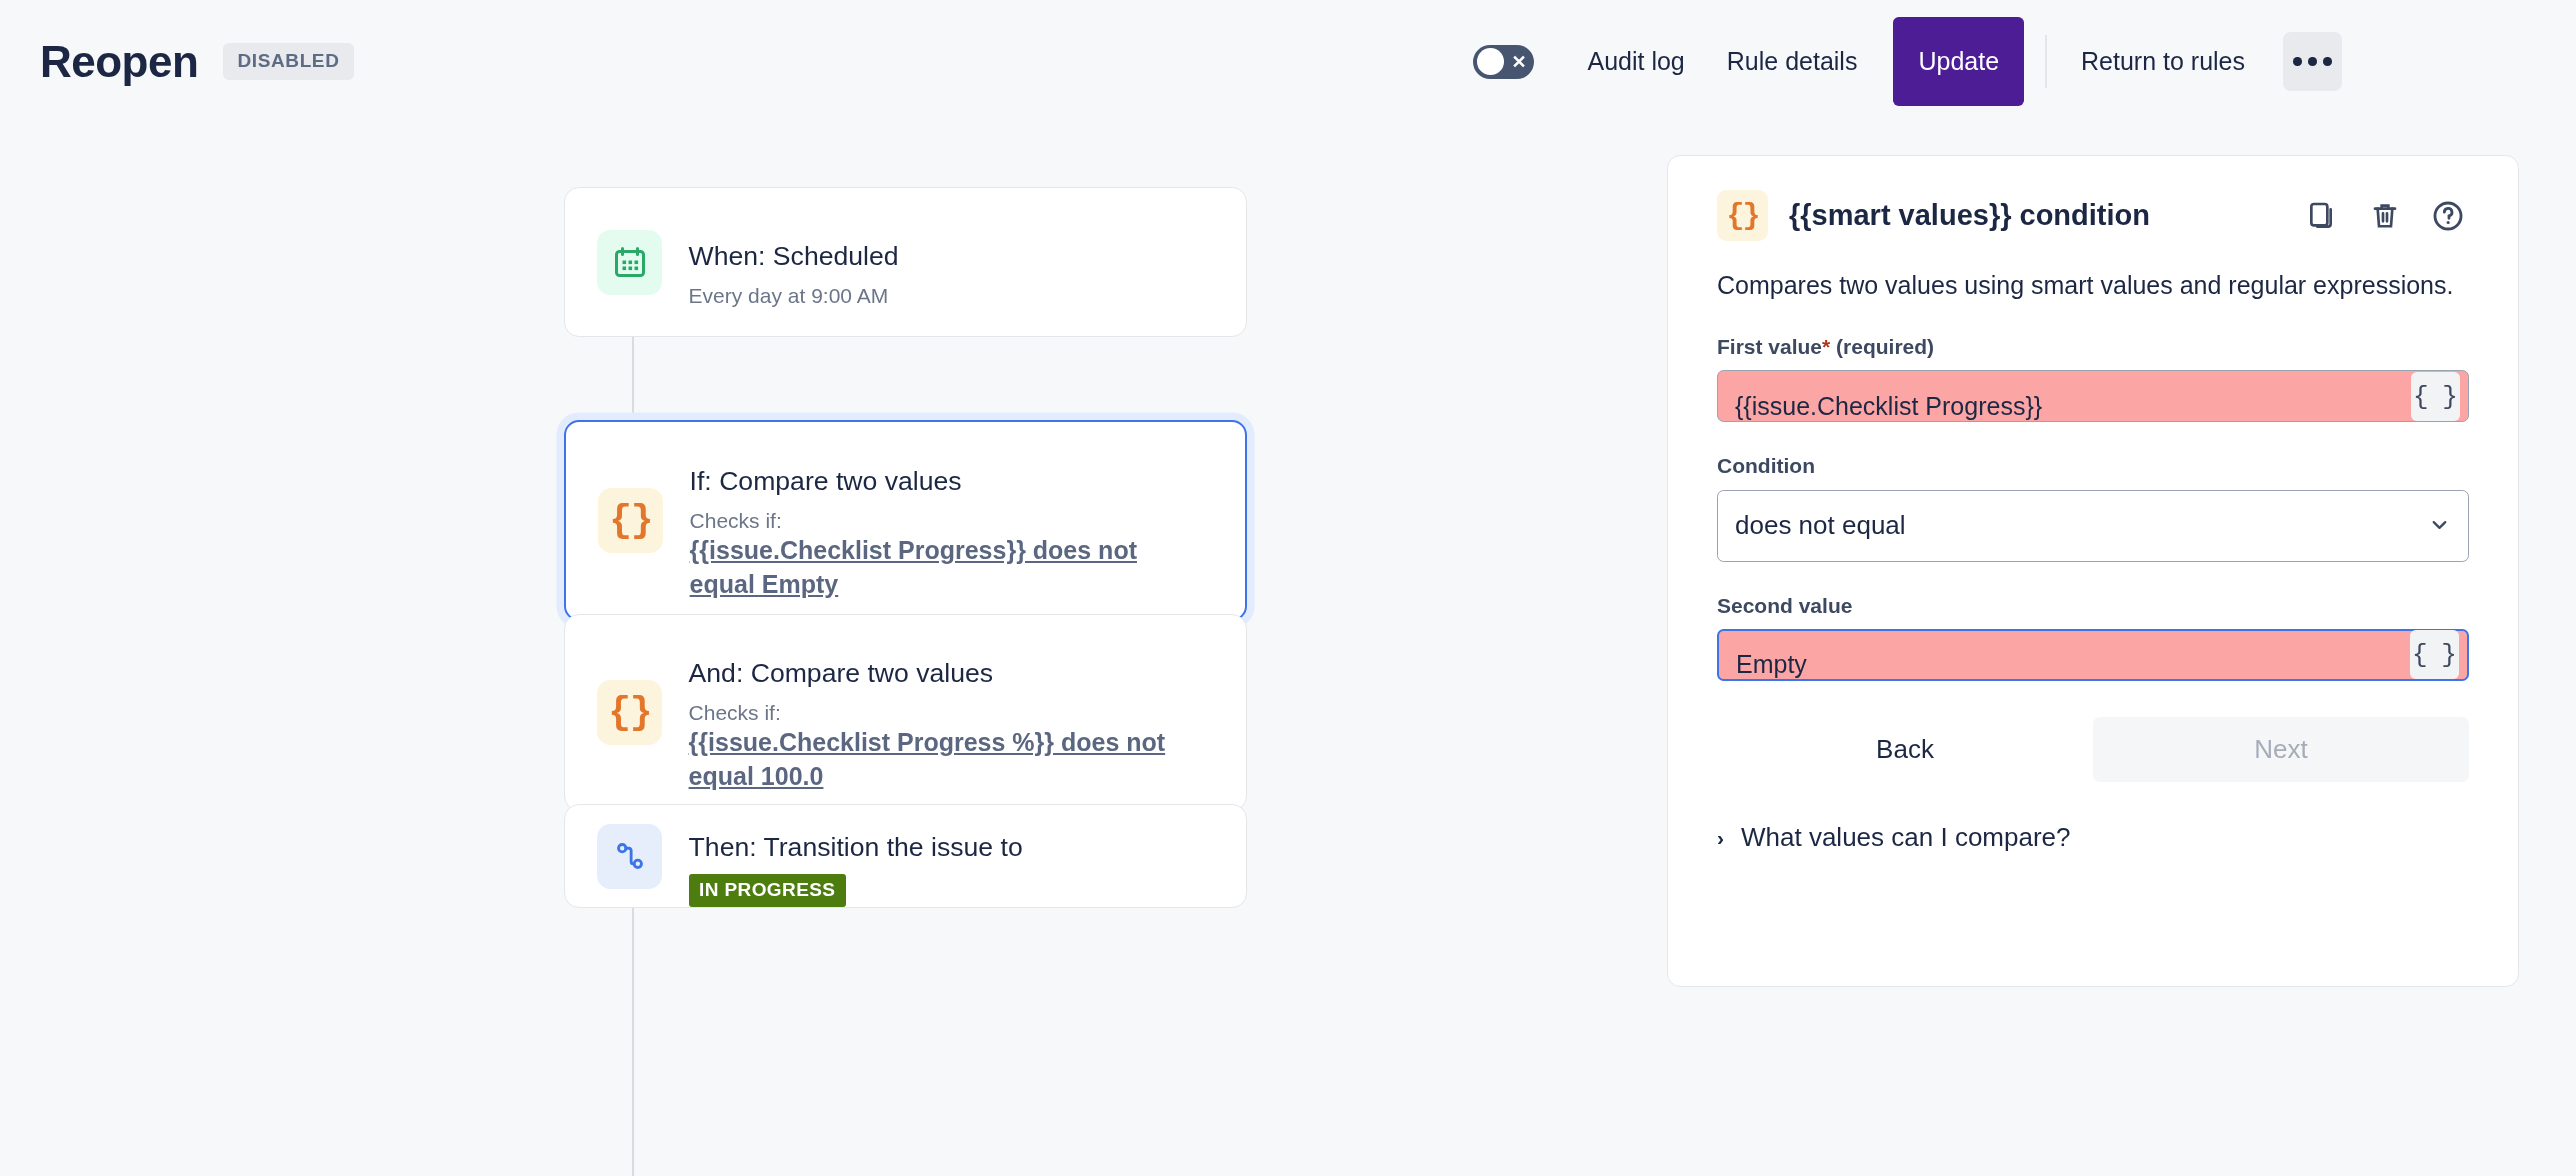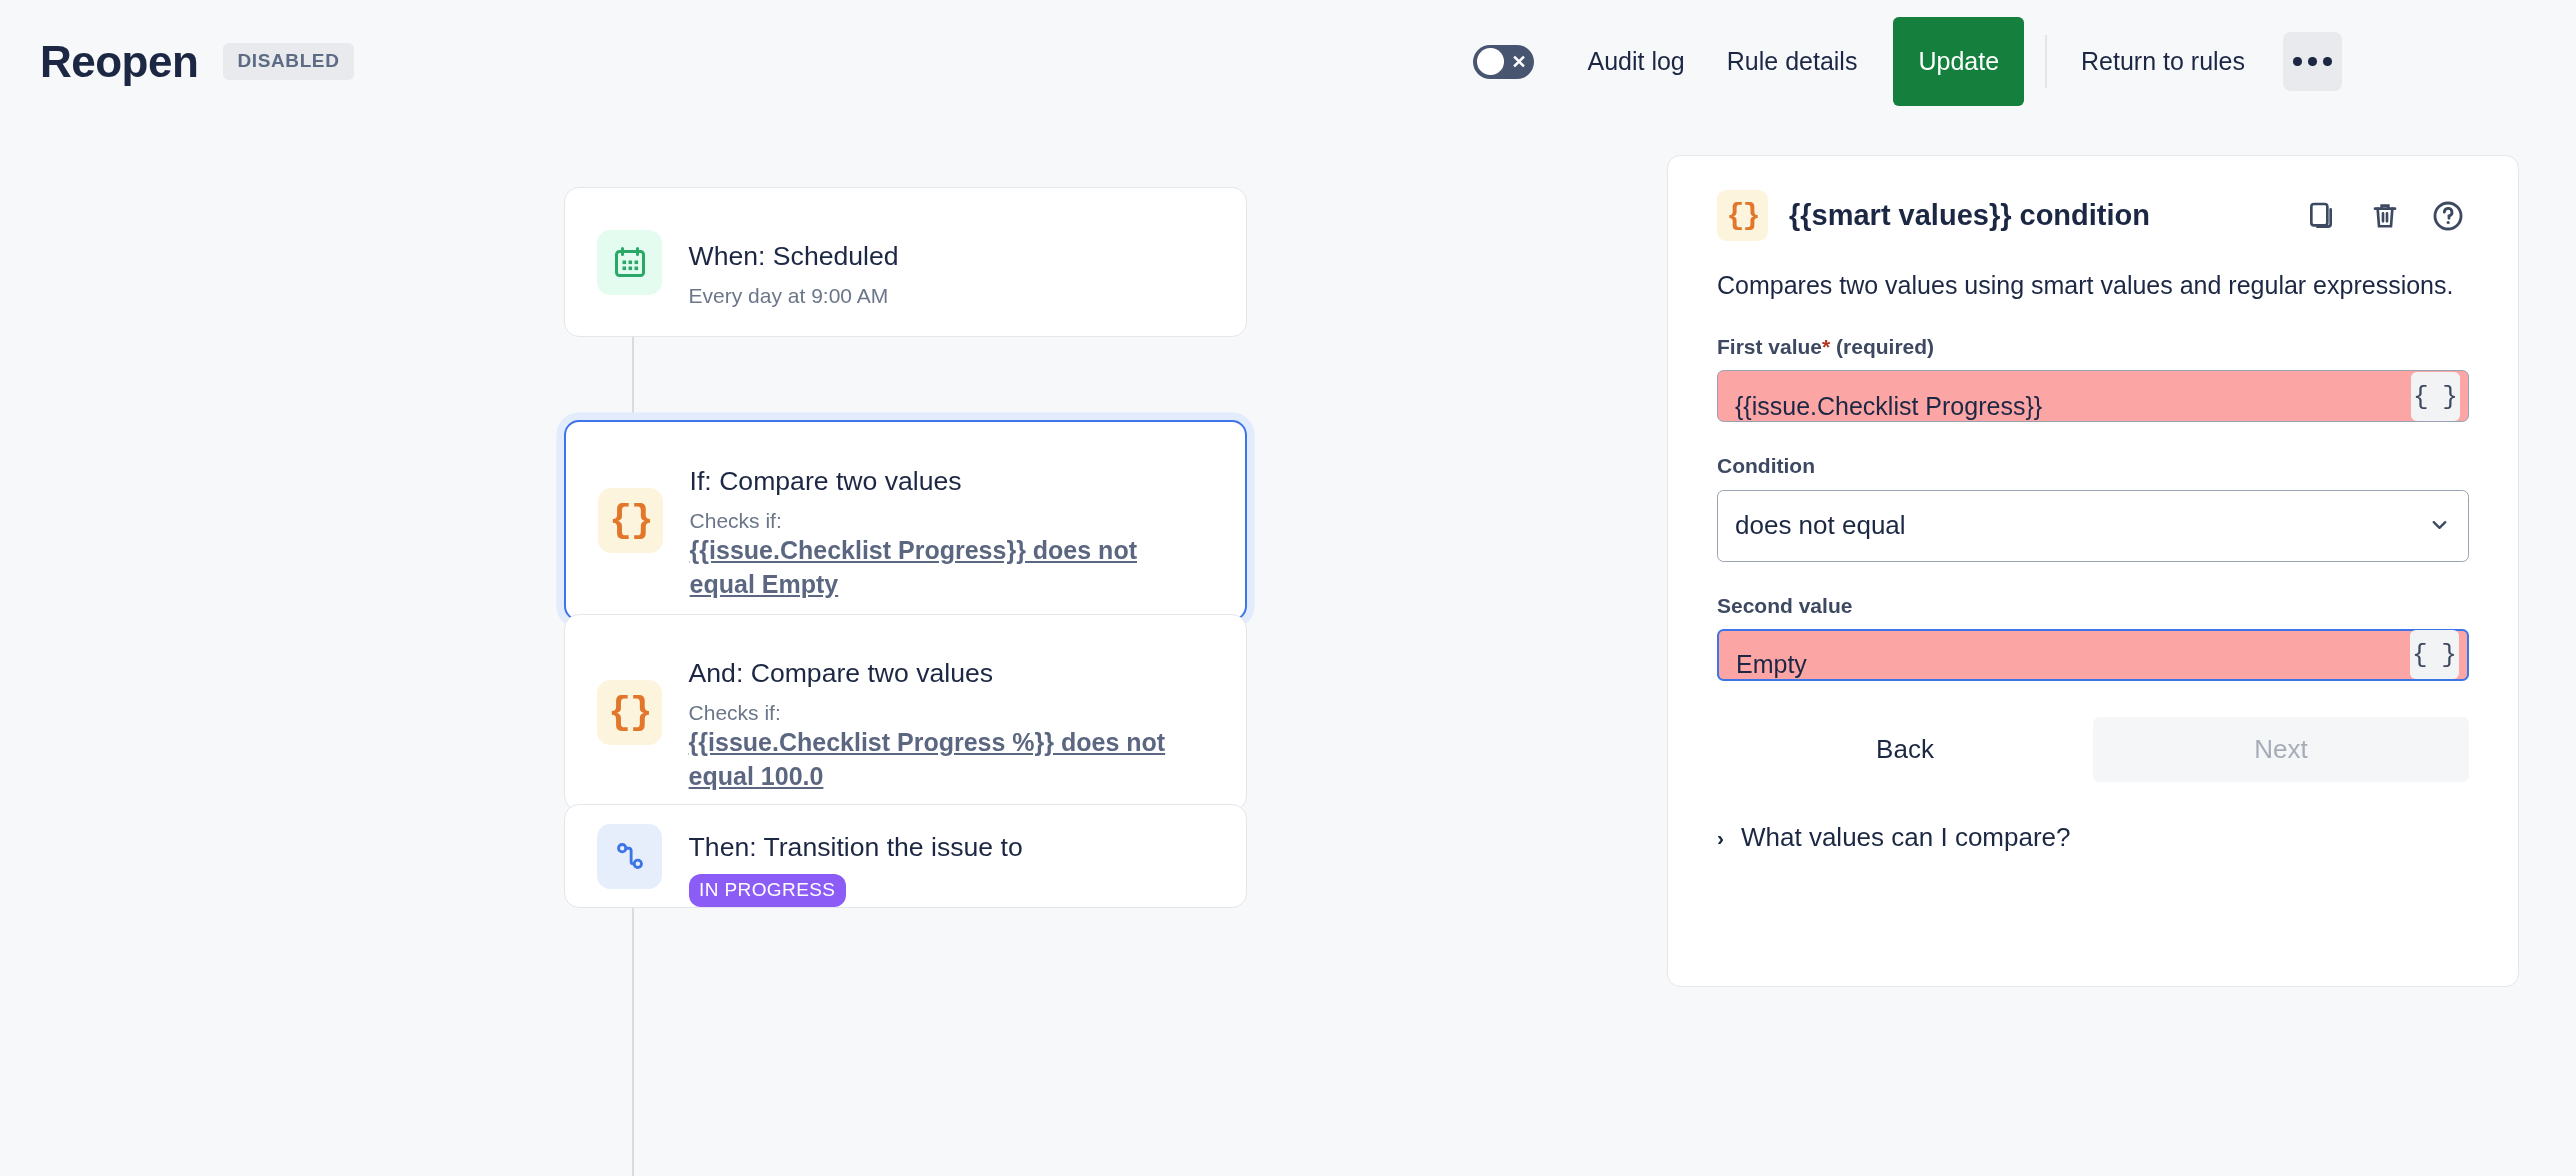--- a/index.html
+++ b/index.html
@@ -79,21 +79,21 @@
     color: #1c2744;
     background: transparent;
     border: none;
     padding: 12.3px 21px;
     border-radius: 5.7px;
     font-family: inherit;
     cursor: pointer;
     white-space: nowrap;
   }
   .hdr-btn.primary {
-    background: #15803d;
+    background: #4c1d95;
     color: #ffffff;
     padding: 30px 25px;
     margin-left: 15px;
     margin-right: 17px;
   }
   .hdr-sep {
     width: 1.9px;
     height: 53px;
     background: #e3e5ea;
     margin: 0 13.3px 0 3.8px;
@@ -176,27 +176,27 @@
   .card-sub-strong {
     font-size: 25px;
     color: #5b6780;
     font-weight: 700;
     line-height: 1.35;
     max-width: 512px;
     text-decoration: underline;
   }
   .status-badge {
     display: inline-block;
-    background: #8b5cf6;
+    background: #4d7c0f;
     color: #ffffff;
     font-size: 19px;
-    font-weight: 400;
+    font-weight: 700;
     letter-spacing: 0.4px;
     padding: 4.7px 10.4px 5.7px 10.4px;
-    border-radius: 12px;
+    border-radius: 3px;
     margin-top: 9.5px;
   }
 
   
   .panel {
     position: absolute;
     left: 1667px;
     top: 155px;
     width: 852px;
     height: 832px;

